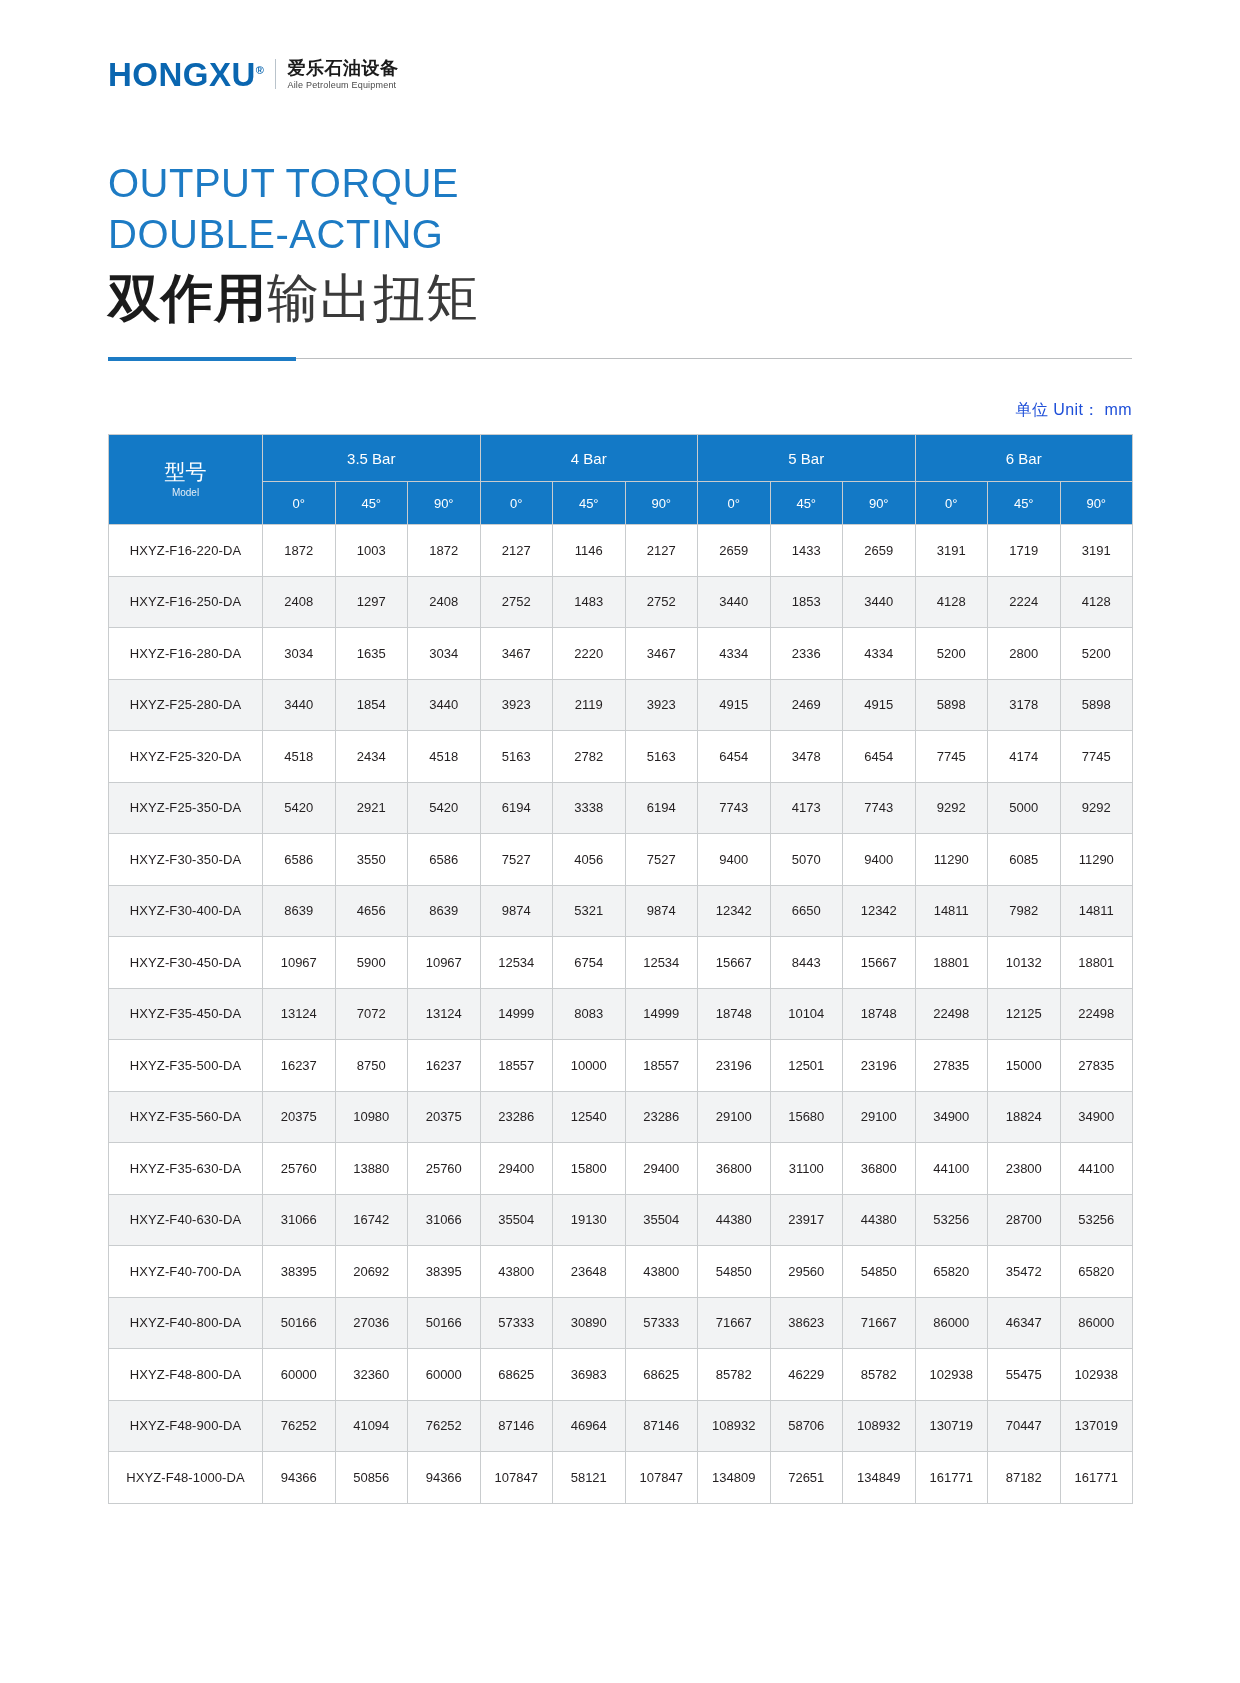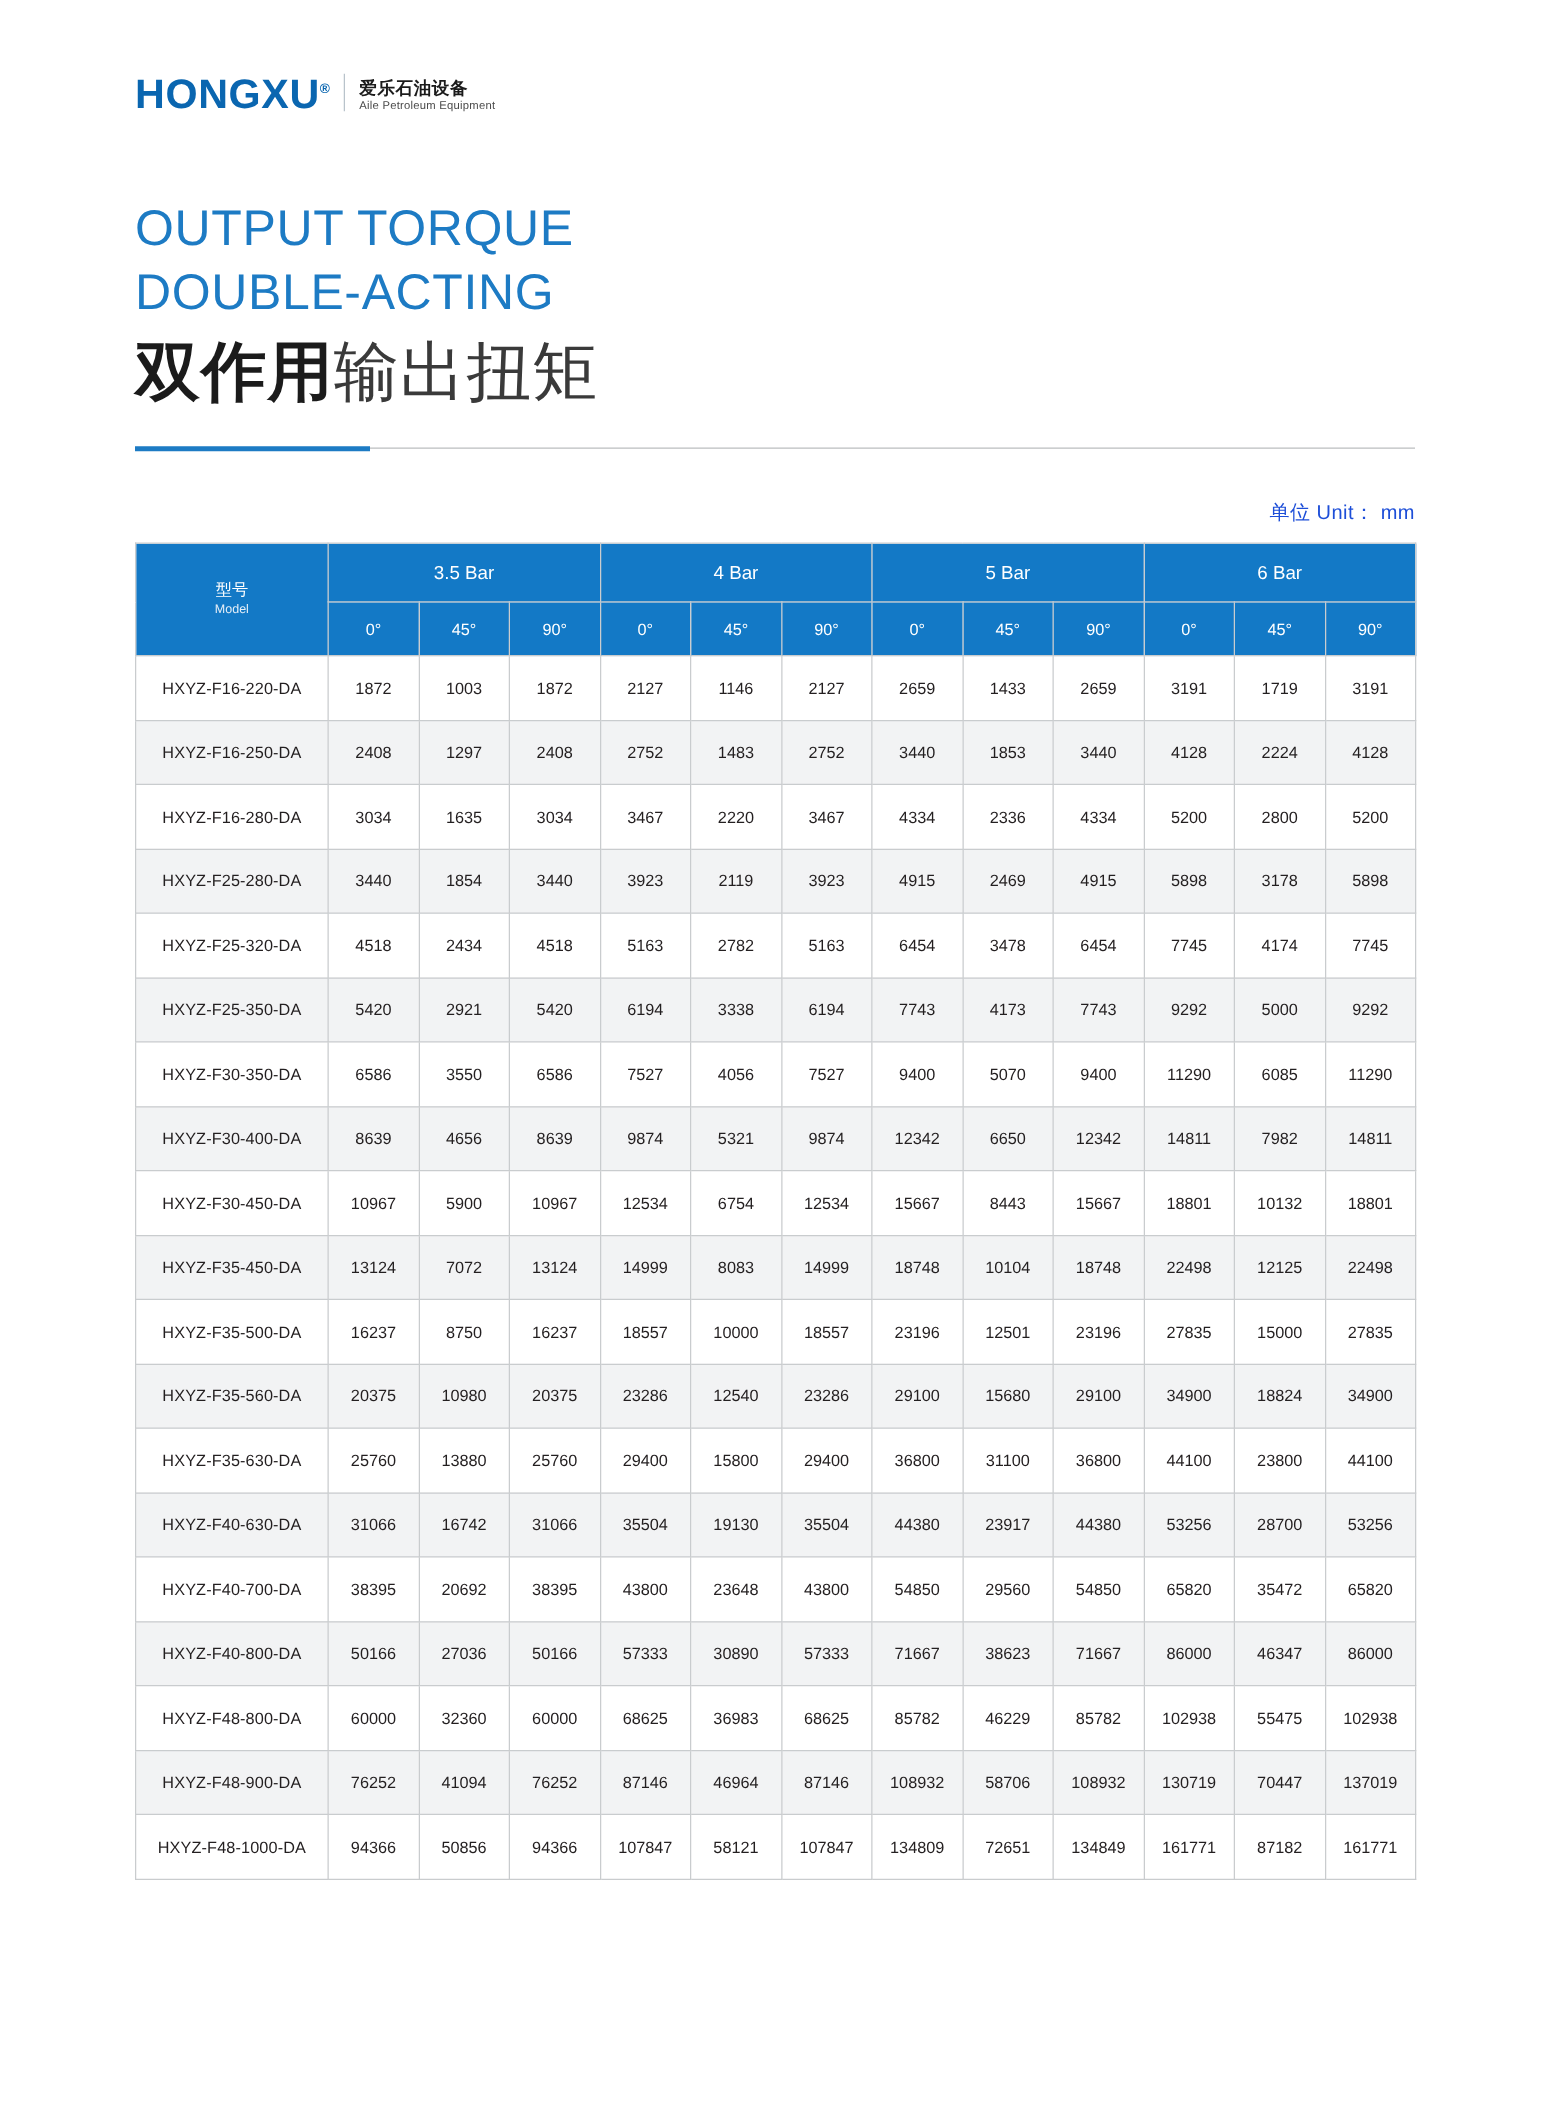--- a/index.html
+++ b/index.html
@@ -50,21 +50,21 @@
     background: #b9c3cb;
     margin: 0 11px 2px 11px;
   }
   .logo-cn-wrap {
     display: flex;
     flex-direction: column;
     justify-content: flex-end;
     padding-bottom: 1px;
   }
   .logo-cn {
-    font-size: 14px;
+    font-size: 18px;
     font-weight: bold;
     color: #1b1b1b;
     line-height: 1.15;
     letter-spacing: 0.5px;
   }
   .logo-en {
     font-size: 9px;
     color: #4a4a4a;
     letter-spacing: 0.2px;
     line-height: 1.2;
@@ -156,21 +156,21 @@
     color: #ffffff;
     border-color: #2f88cd;
     font-weight: normal;
   }
   th.model-head {
     width: 154px;
     padding: 6px 4px;
     line-height: 1.25;
   }
   th.model-head .m-cn {
-    font-size: 13px;
+    font-size: 21px;
     display: block;
   }
   th.model-head .m-en {
     font-size: 10px;
     display: block;
     margin-top: 2px;
     color: #e4eef7;
   }
   th.bar-head {
     font-size: 15px;

